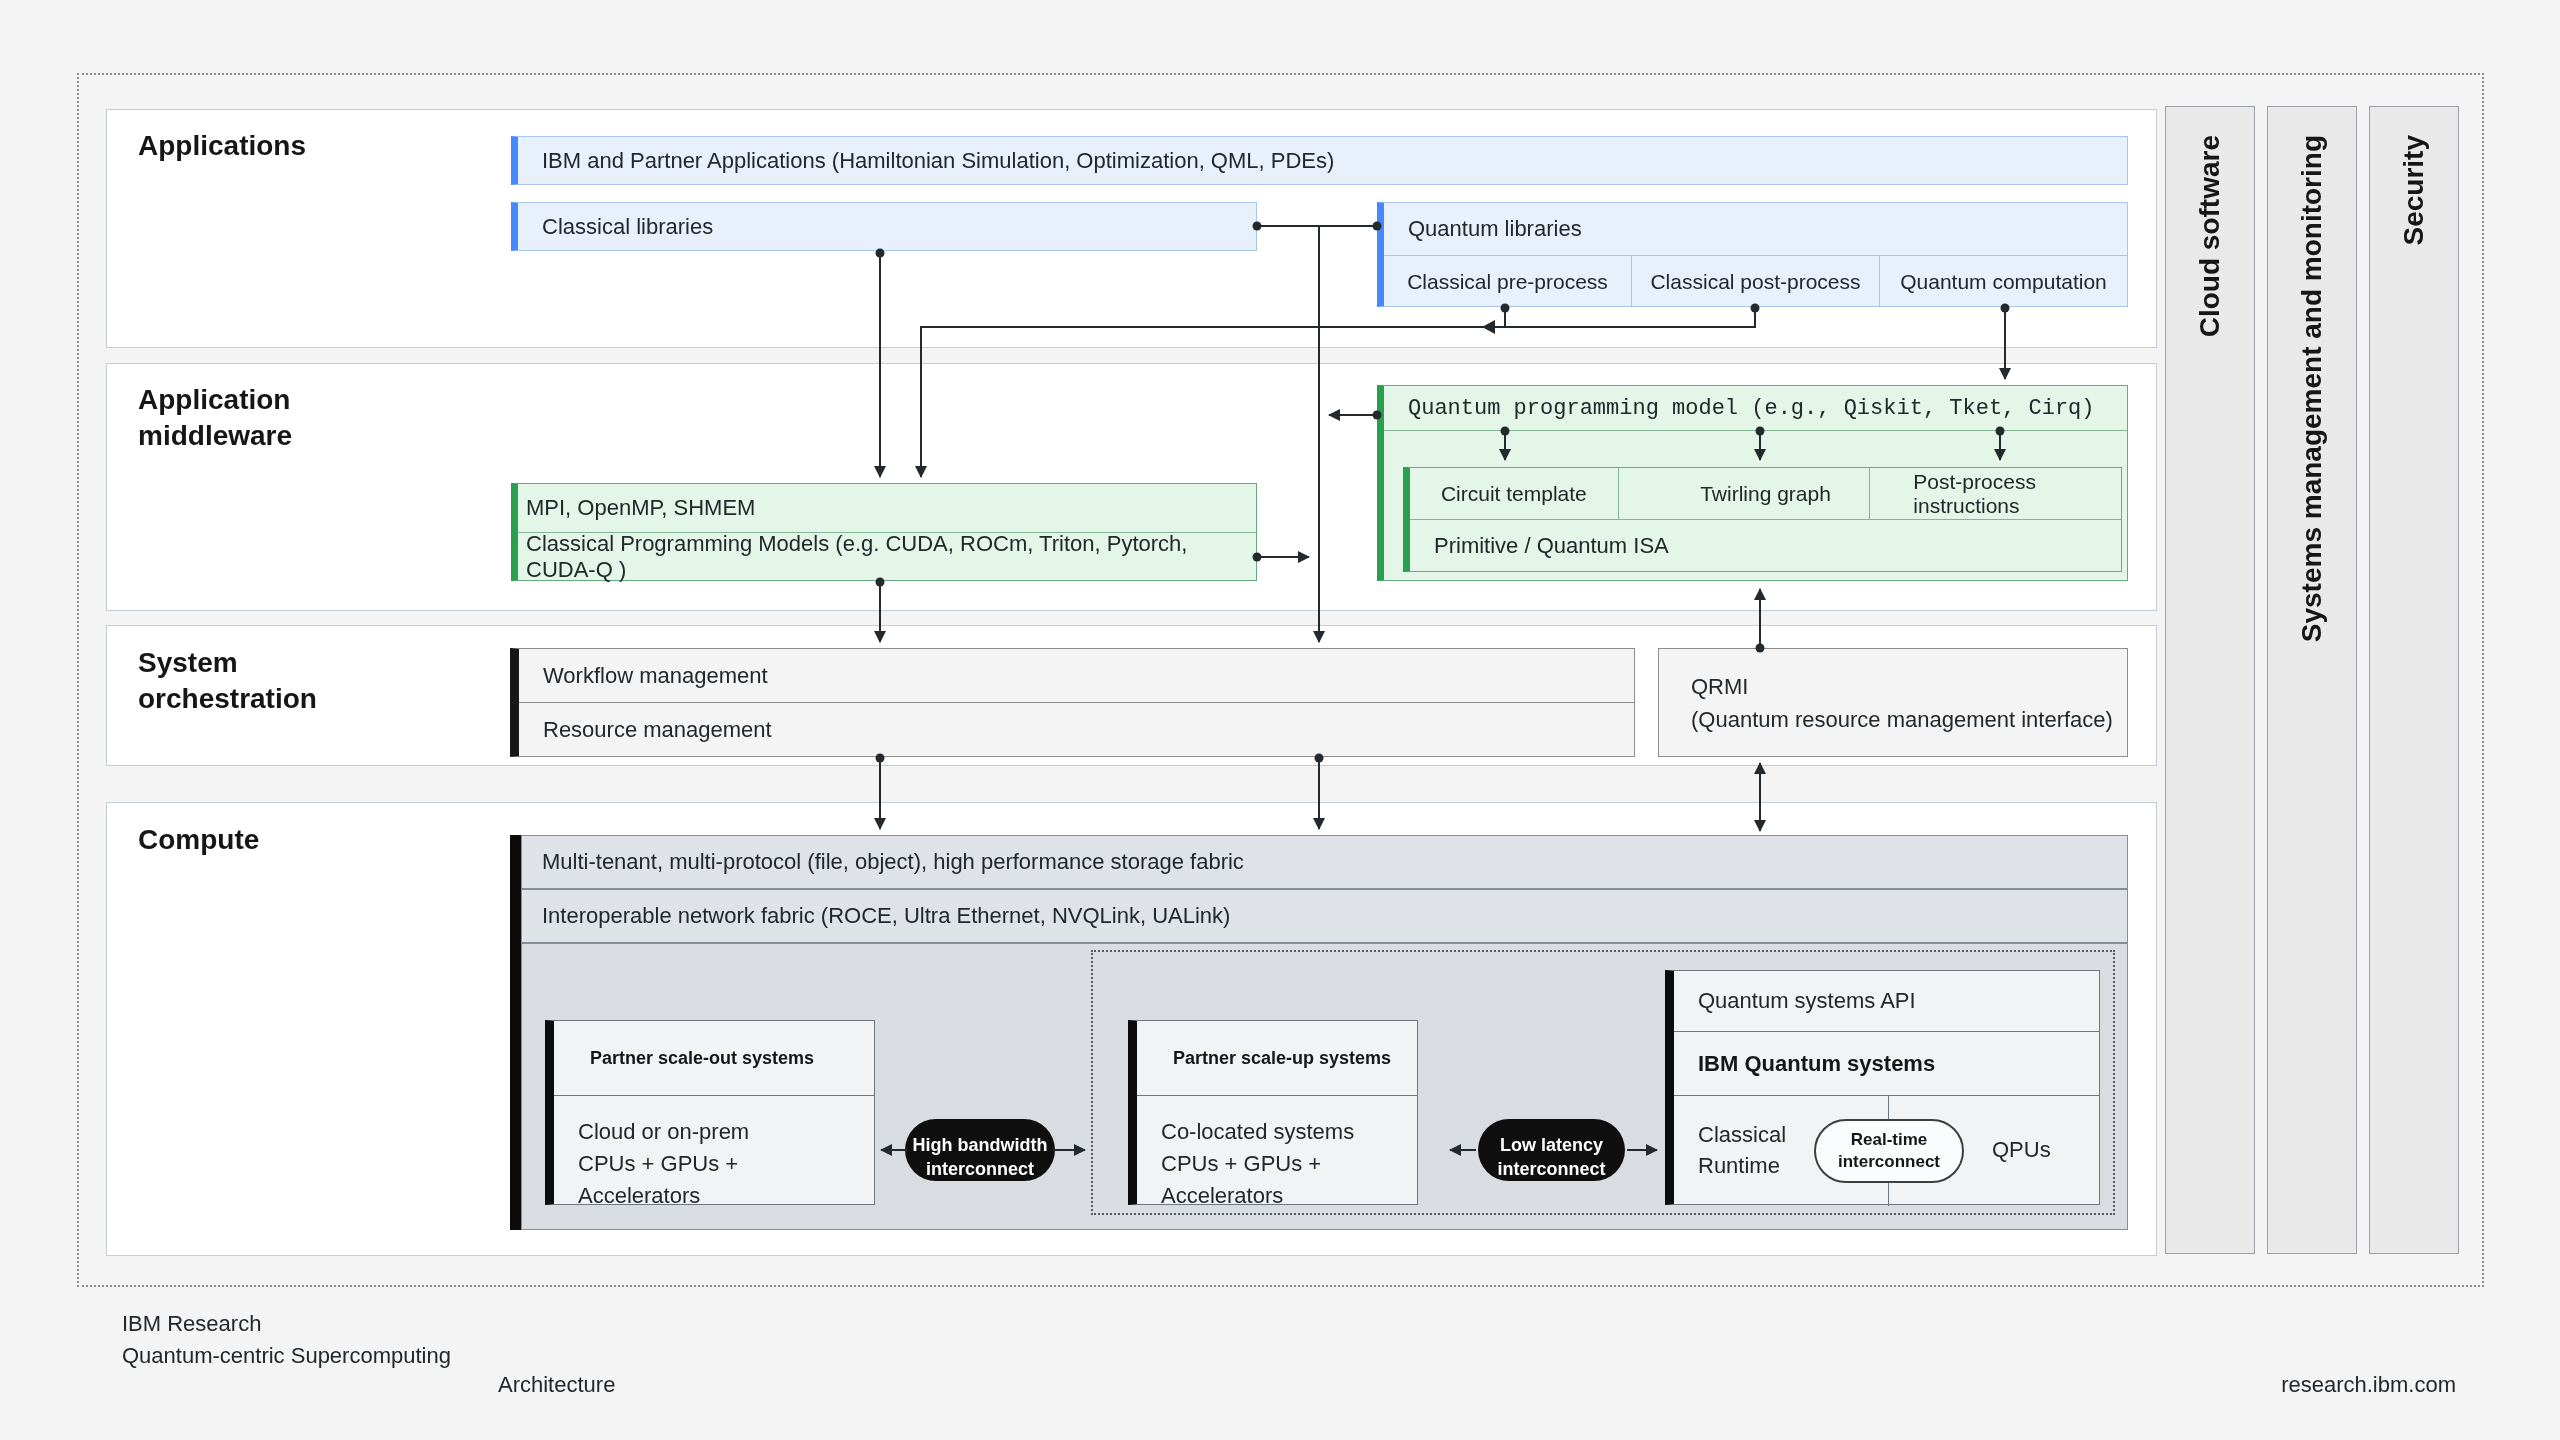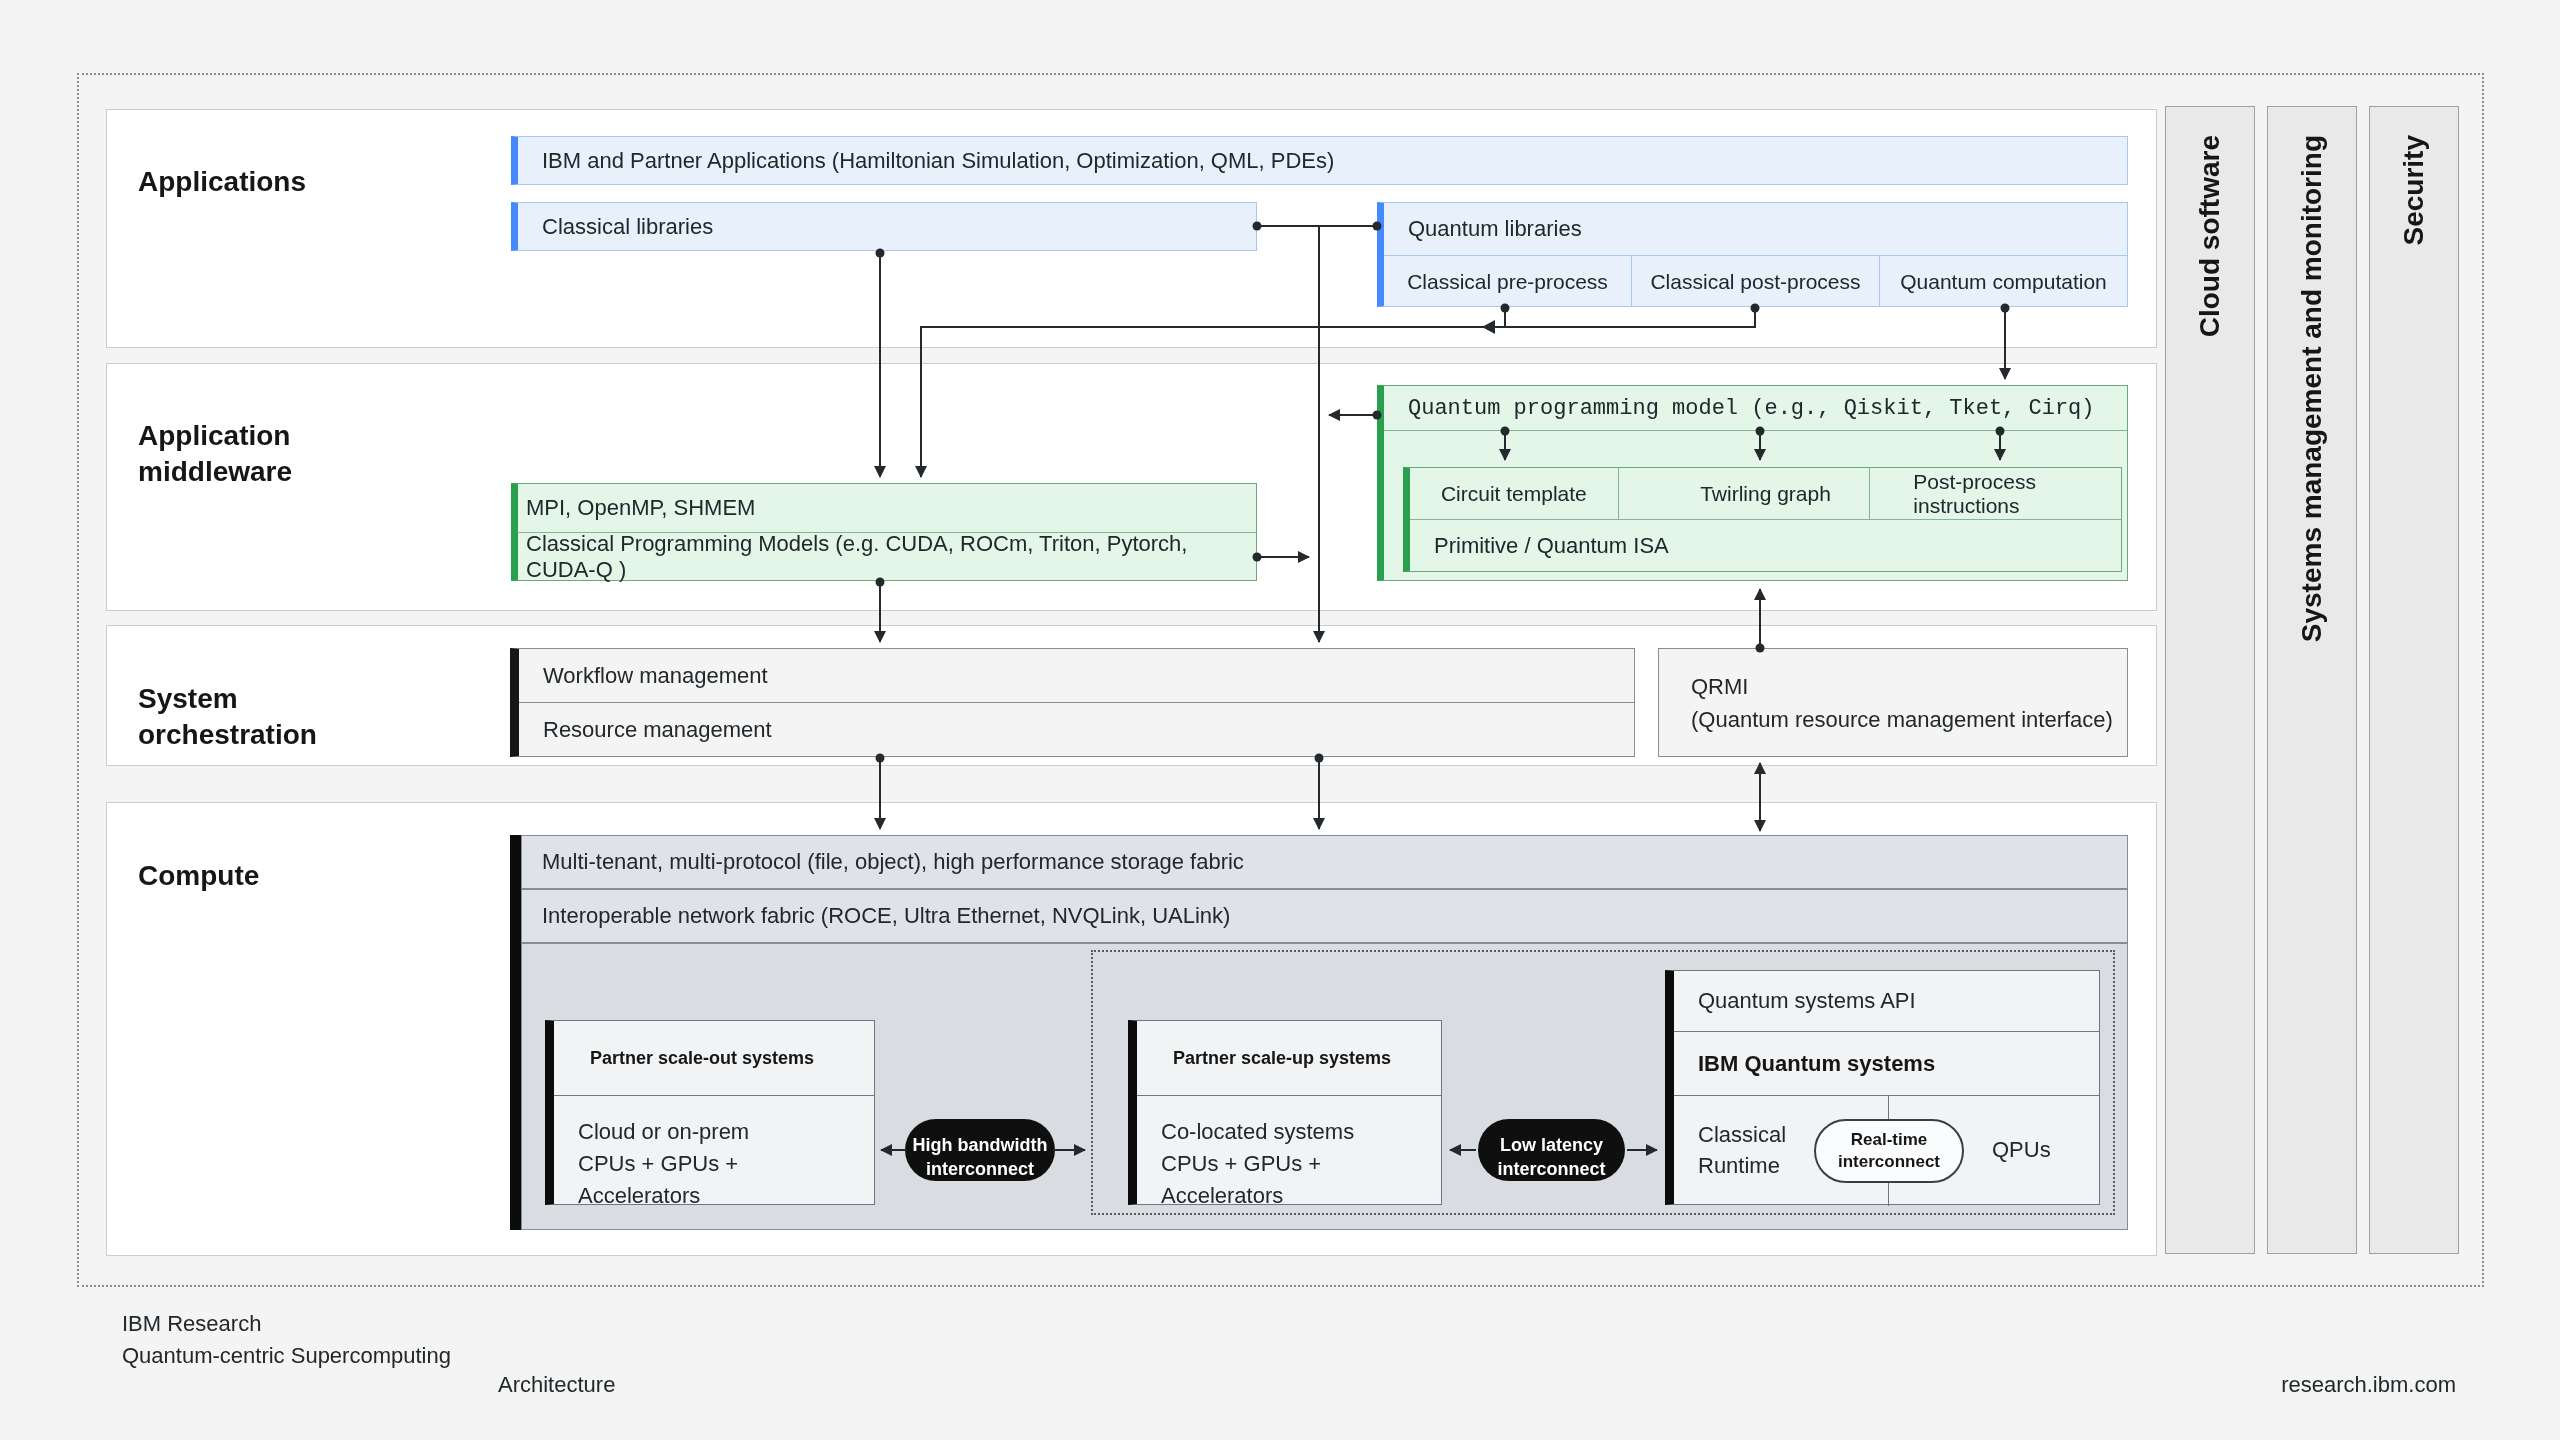--- a/index.html
+++ b/index.html
@@ -1,21 +1,21 @@
 <!DOCTYPE html>
 <html><head>
 <meta charset="utf-8">
 <style>
   html,body{margin:0;padding:0;background:#f4f4f4;}
   .canvas{position:relative;width:2560px;height:1440px;background:#f4f4f4;overflow:hidden;
           font-family:"Liberation Sans","DejaVu Sans",sans-serif;color:#21272a;}
   .abs{position:absolute;}
   .frame{border:2px dotted #8d8d8d;}
   .sec{background:#ffffff;border:1px solid #c6cdd4;}
-  .sec-label{font-size:28px;font-weight:700;color:#161616;line-height:1.3;margin-top:36px;}
+  .sec-label{font-size:28px;font-weight:700;color:#161616;line-height:1.3;}
   
   .bar-blue{background:#e8f1fb;border:1px solid #a9c7e8;border-left:7px solid #4589ff;
             display:flex;align-items:center;padding-left:24px;font-size:22px;box-sizing:border-box;}
   .box-blue{background:#e8f1fb;border:1px solid #a9c7e8;border-left:7px solid #4589ff;box-sizing:border-box;}
   .qlib-head{height:52px;display:flex;align-items:center;padding-left:24px;font-size:22px;}
   .qlib-cells{display:flex;border-top:1px solid #a9c7e8;height:51px;}
   .qlib-cell{flex:1;display:flex;align-items:center;justify-content:center;font-size:21px;}
   .qlib-cell + .qlib-cell{border-left:1px solid #a9c7e8;}
   
   .box-green{background:#e3f6e8;border:1px solid #6aa87e;border-left:7px solid #28a04e;box-sizing:border-box;}
@@ -136,21 +136,21 @@
       <div>Cloud or on-prem</div>
       <div>CPUs + GPUs + Accelerators</div>
     </div>
   </div>
 
   <div class="abs pill-black" style="left:905px;top:1119px;width:150px;height:62px;">
     <span>High bandwidth</span>
     <span>interconnect</span>
   </div>
 
-  <div class="abs cbox" style="left:1128px;top:1020px;width:314px;height:185px;">
+  <div class="abs cbox" style="left:1128px;top:1020px;width:290px;height:185px;">
     <div class="cbox-head" style="height:74px;">Partner scale-up systems</div>
     <div class="cbox-body" style="height:110px;">
       <div>Co-located systems</div>
       <div>CPUs + GPUs + Accelerators</div>
     </div>
   </div>
 
   <div class="abs pill-black" style="left:1478px;top:1119px;width:147px;height:62px;">
     <span>Low latency</span>
     <span>interconnect</span>

